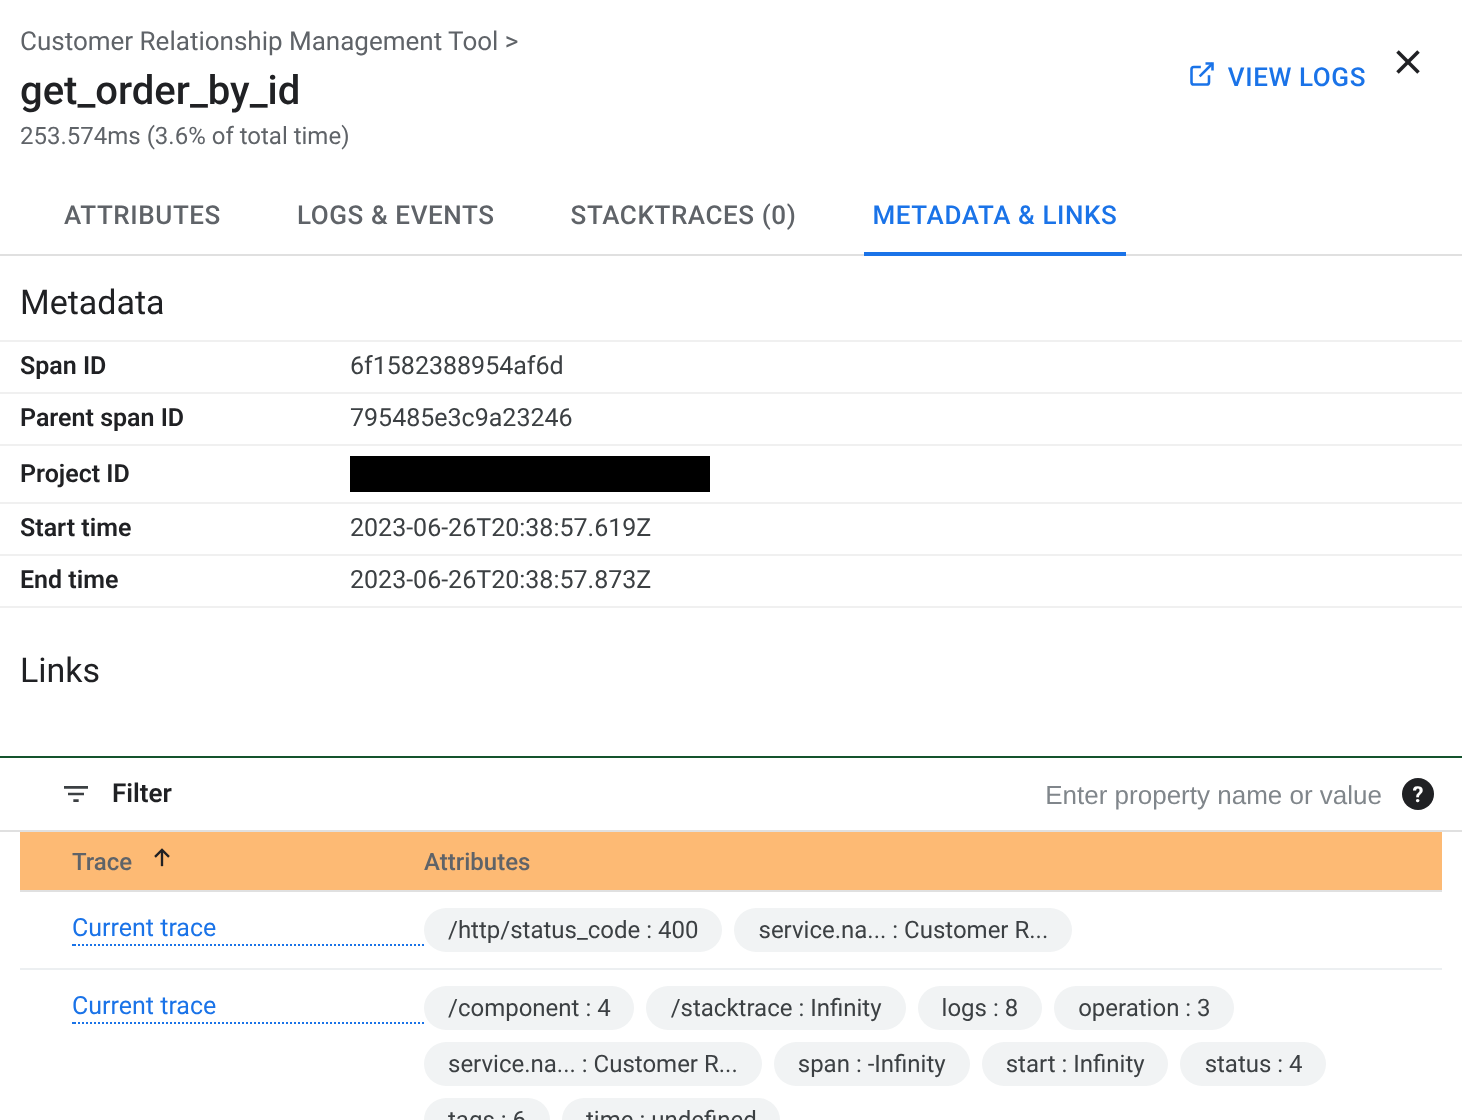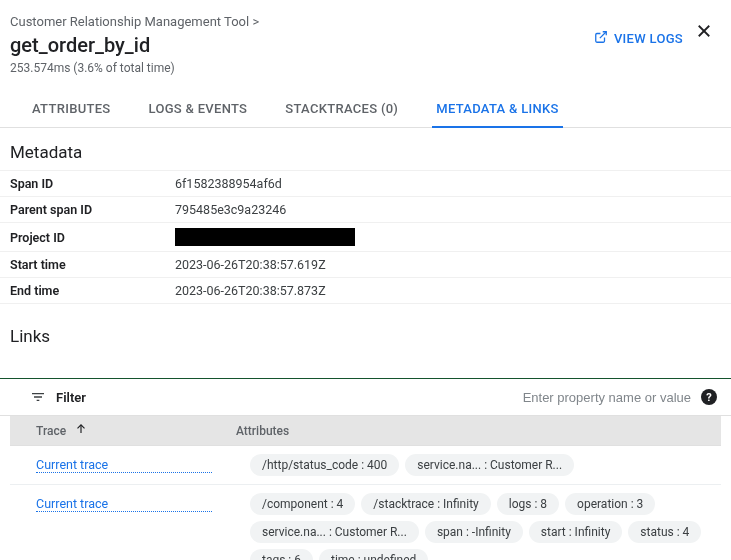--- a/index.html
+++ b/index.html
@@ -132,39 +132,37 @@
     border-radius:50%;
     font-size:11px;
     font-weight:700;
     display:flex;
     align-items:center;
     justify-content:center;
     cursor:pointer;
   }
   .links-table-head {
     display: flex;
-    background: #e5e5e5;
+    background: #fdba74;
     padding: 6px 10px 6px 26px;
     font-size: 12px;
     font-weight: 500;
     color: #5f6368;
     align-items: center;
     border-bottom: 1px solid #e0e0e0;
     margin: 0 10px;
-    gap: 24px;
   }
   .col-trace { width: 176px; display:flex; align-items:center; gap:8px; }
   .col-attrs { flex: 1; }
   .links-row {
     display: flex;
     padding: 8px 10px 8px 26px;
     border-bottom: 1px solid #eceff1;
     margin: 0 10px;
     align-items: flex-start;
-    gap: 38px;
   }
   .trace-link {
     color: #1a73e8;
     font-size: 12.5px;
     text-decoration: none;
     border-bottom: 1px dotted #1a73e8;
     cursor: pointer;
     width: 176px;
     flex-shrink: 0;
     align-self: flex-start;

